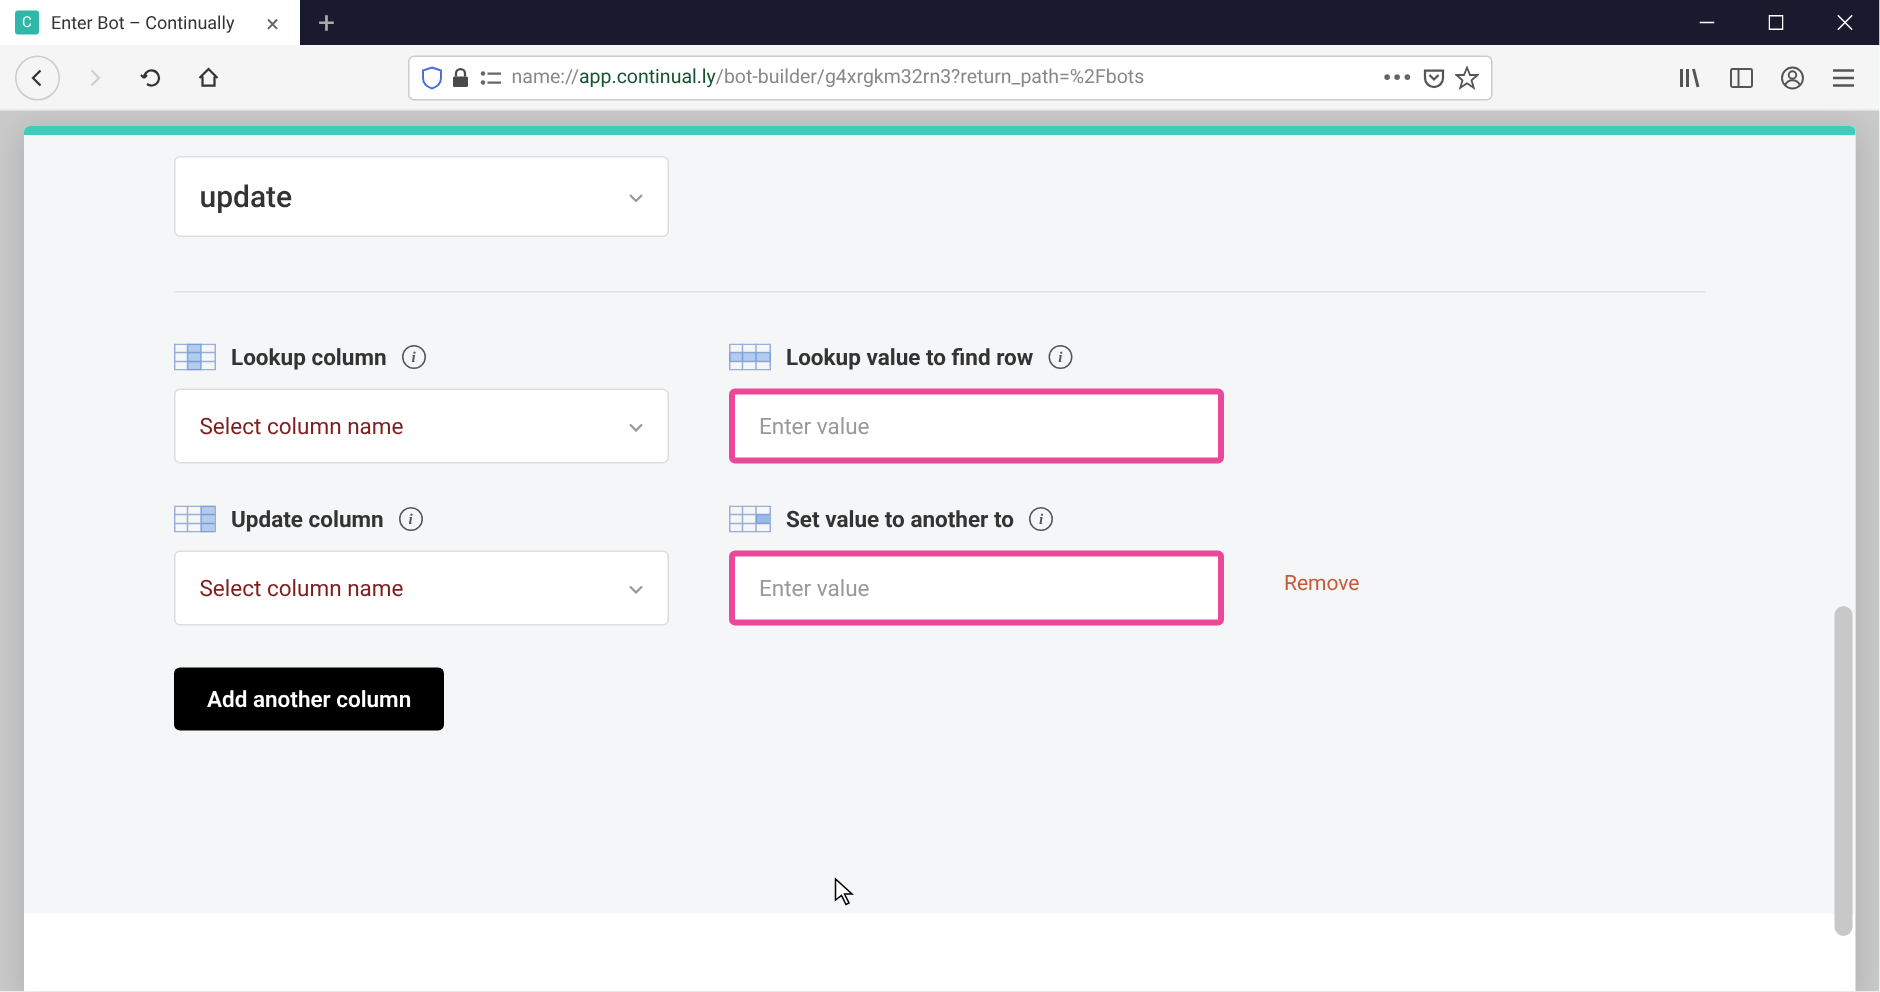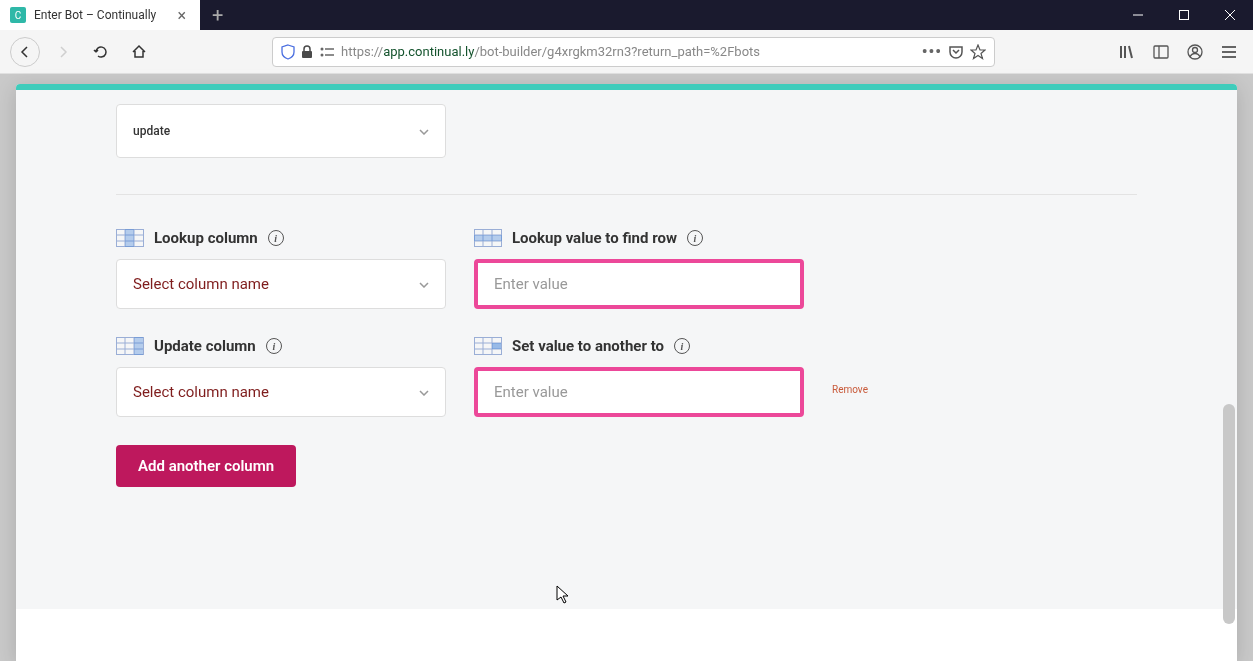--- a/index.html
+++ b/index.html
@@ -31,40 +31,40 @@
 .page { position: relative; height: calc(661px - 74px); background: #e8e8e8; }
 .backdrop { position: absolute; inset: 0; background: rgba(30,30,30,0.15); }
 .modal { position: absolute; top: 10px; left: 16px; right: 16px; bottom: 0; background: #fff; border-radius: 4px 4px 0 0; overflow: hidden; box-shadow: 0 4px 20px rgba(0,0,0,0.15); }
 .modal-top { height: 6px; background: #3fccbb; }
 .modal-header { height: 52px; display: flex; align-items: center; justify-content: flex-end; border-bottom: 1px solid #eee; padding: 0 0 0 20px; }
 .save-btn { background: #4bd0bf; color: #fff; font-weight: 600; font-size: 15px; padding: 10px 24px; border: none; border-radius: 4px; cursor: pointer; margin-right: 18px; }
 .close-area { width: 52px; height: 52px; border-left: 1px solid #eee; display: flex; align-items: center; justify-content: center; font-size: 22px; color: #333; cursor: pointer; }
 .modal-body { padding: 14px 100px 30px 100px; background: #f5f6f7; height: calc(100% - 58px); overflow-y: auto; position: relative; }
 
 .action-select { width: 330px; height: 54px; background: #fff; border: 1px solid #ddd; border-radius: 4px; display: flex; align-items: center; justify-content: space-between; padding: 0 16px; cursor: pointer; }
-.action-select .val { font-size: 12px; color: #333; font-weight: 500; }
+.action-select .val { font-size: 20px; color: #333; font-weight: 500; }
 .chev { color: #999; font-size: 12px; }
 
 .hr { height: 1px; background: #e3e3e3; margin: 36px 0 34px 0; }
 
-.row { display: flex; gap: 28px; margin-bottom: 28px; align-items: flex-start; }
+.row { display: flex; gap: 40px; margin-bottom: 28px; align-items: flex-start; }
 .col { width: 330px; }
 .field-label { display: flex; align-items: center; gap: 10px; margin-bottom: 12px; }
 .field-label .txt { font-size: 15px; font-weight: 700; color: #333; }
 .info-icon { width: 16px; height: 16px; border: 1.5px solid #555; border-radius: 50%; display: flex; align-items: center; justify-content: center; font-size: 10px; font-weight: bold; color: #555; font-style: italic; font-family: serif; cursor: pointer; }
 .sheet-icon { width: 28px; height: 18px; display: inline-block; }
 
 .select-field { width: 330px; height: 50px; background: #fff; border: 1px solid #ddd; border-radius: 4px; display: flex; align-items: center; justify-content: space-between; padding: 0 16px; cursor: pointer; }
 .select-field .ph { color: #7f1d1d; font-size: 15px; }
 .text-field { width: 330px; height: 50px; background: #fff; border: 4px solid #ec4899; border-radius: 4px; padding: 0 16px; font-size: 15px; color: #333; outline: none; }
 .text-field::placeholder { color: #999; }
 
-.remove-link { color: #c85a3a; font-size: 10px; cursor: pointer; align-self: center; margin-top: 24px; }
-
-.add-btn { background: #be185d; color: #fff; font-weight: 600; font-size: 15px; padding: 12px 22px; border: none; border-radius: 4px; cursor: pointer; }
+.remove-link { color: #c85a3a; font-size: 14px; cursor: pointer; align-self: center; margin-top: 24px; }
+
+.add-btn { background: #000000; color: #fff; font-weight: 600; font-size: 15px; padding: 12px 22px; border: none; border-radius: 4px; cursor: pointer; }
 
 .cursor-arrow { position: absolute; left: 540px; top: 495px; pointer-events: none; }
 
 .scrollbar-v { position: absolute; right: 2px; top: 60px; width: 14px; bottom: 0; }
 .scroll-thumb { position: absolute; right: 0; top: 260px; width: 12px; height: 220px; background: #c8c8c8; border-radius: 6px; }
 </style>
 </head>
 <body>
 
 <div class="titlebar">
@@ -132,21 +132,21 @@
     </span>
     <span class="addr-icon">
       <svg width="16" height="12" viewBox="0 0 16 12">
           <circle cx="3" cy="3" r="1.5" fill="#666"></circle>
           <circle cx="3" cy="9" r="1.5" fill="#666"></circle>
           <line x1="6" y1="3" x2="15" y2="3" stroke="#666" stroke-width="1.5"></line>
           <line x1="6" y1="9" x2="15" y2="9" stroke="#666" stroke-width="1.5"></line>
         </svg>
     </span>
     <span class="url">
-      <span class="rest">https://</span><span class="domain">app.continual.ly</span><span class="rest">/bot-builder/g4xrgkm32rn3?return_path=%2Fbots</span>
+      <span class="rest">name://</span><span class="domain">app.continual.ly</span><span class="rest">/bot-builder/g4xrgkm32rn3?return_path=%2Fbots</span>
     </span>
     <span class="addr-icon" style="letter-spacing:1px; color:#666; font-weight:bold;">•••</span>
     <span class="addr-icon">
       <svg width="16" height="14" viewBox="0 0 16 14">
           <path d="M2 2 h12 v5 a6 6 0 0 1 -12 0 Z M5 5 l3 3 l3 -3" fill="none" stroke="#555" stroke-width="1.5"></path>
         </svg>
     </span>
     <span class="addr-icon">
       <svg width="16" height="16" viewBox="0 0 16 16">
           <path d="M8 1 l2 5 l5 0 l-4 3.5 l1.5 5 L8 11.5 L3.5 14.5 L5 9.5 L1 6 l5 0 Z" fill="none" stroke="#555" stroke-width="1.2"></path>

